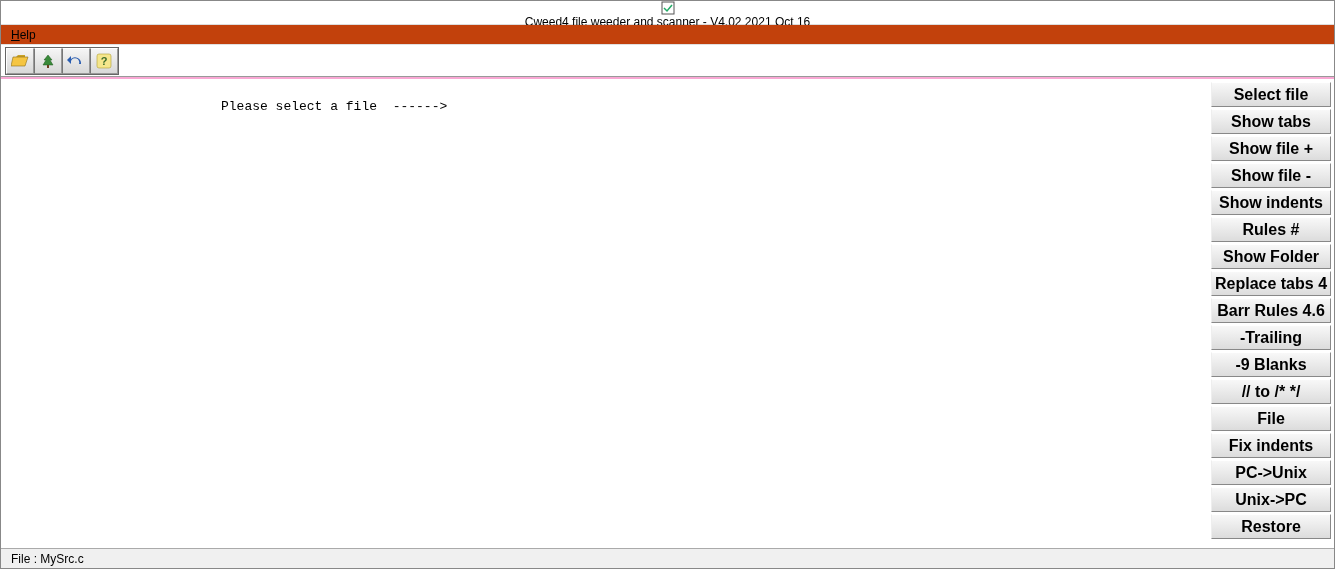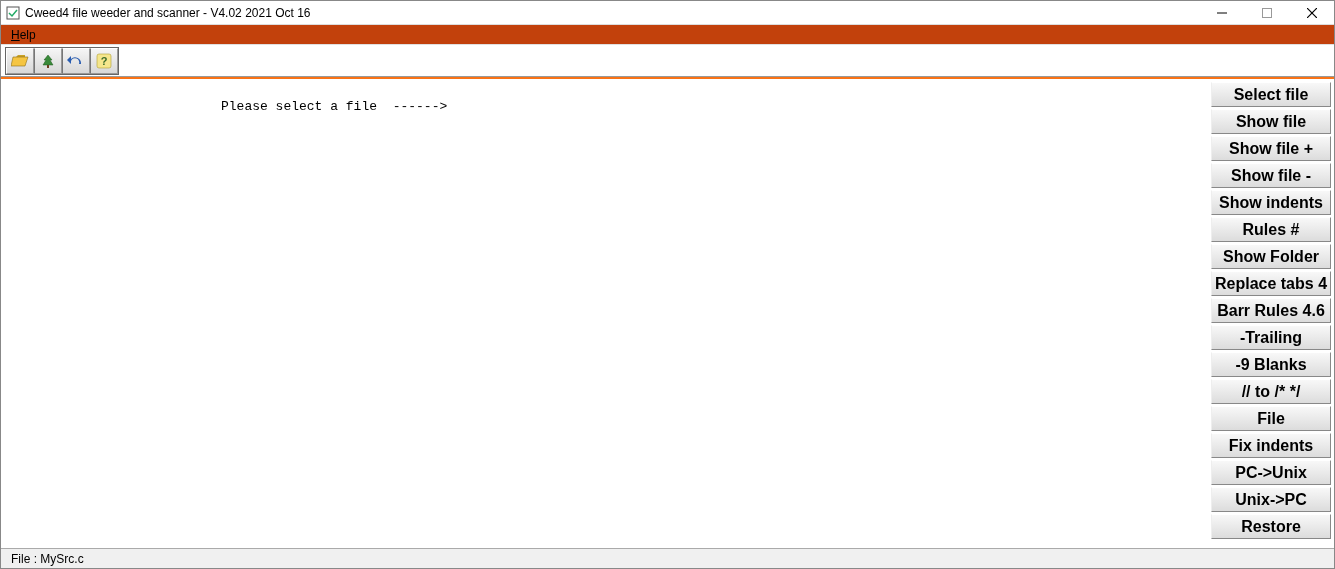--- a/index.html
+++ b/index.html
@@ -1,40 +1,40 @@
 <!DOCTYPE html>
 <html><head>
 <meta charset="utf-8">
 <style>
   * { box-sizing: border-box; margin: 0; padding: 0; }
   html, body { width: 1335px; height: 569px; font-family: "Segoe UI", Tahoma, sans-serif; font-size: 12px; background: #fff; overflow: hidden; }
   
   .window { display: flex; flex-direction: column; width: 100%; height: 100%; border: 1px solid #888; }
   
   
-  .titlebar { display: flex; align-items: center; height: 24px; background: #fff; border-bottom: 1px solid #ddd; }
+  .titlebar { display: flex; align-items: center; height: 24px; background: #fff; border-bottom: 1px solid #ddd; flex-direction: column; }
   .titlebar-icon { width: 16px; height: 16px; margin: 0 4px 0 4px; display:flex; align-items:center; justify-content:center;}
   .titlebar-title { flex: 0 0 auto; font-size: 12px; color: #000; }
   .titlebar-spacer { flex: 1; }
   .win-btn { width: 45px; height: 24px; display: flex; align-items: center; justify-content: center; background: transparent; border: none; cursor: pointer; font-size: 13px; color:#222;}
   .win-btn.disabled { color: #aaa; }
   
   
   .menubar { display: flex; height: 20px; align-items: center; padding: 0 4px; border-bottom: 1px solid #e0e0e0; background:#c2410c;}
   .menu-item { padding: 2px 6px; cursor: pointer; }
   .menu-item .uline { text-decoration: underline; }
   
   
   .toolbar { display:flex; height: 32px; align-items:center; padding: 2px 4px; border-bottom: 1px solid #999; background:#fff;}
   .tool-group { display:flex; border: 1px solid #666; }
   .tool-btn { width: 28px; height: 26px; display:flex; align-items:center; justify-content:center; background: linear-gradient(#f5f5f5,#d8d8d8); border:1px solid #999; border-top-color:#fff; border-left-color:#fff; cursor:pointer;}
   .tool-btn + .tool-btn { border-left:1px solid #777;}
   
   
-  .main { flex:1; display:flex; overflow:hidden; border-top: 2px solid #f97316;}
+  .main { flex:1; display:flex; overflow:hidden; border-top: 2px solid #f9a8d4;}
   .content { flex:1; background:#fff; padding: 20px 0 0 0; font-family: "Courier New", monospace; font-size: 13px; overflow:auto;}
   .content-text { white-space: pre; margin-left: 220px; color:#000;}
   
   
   .right-panel { width: 126px; display:flex; flex-direction:column; padding: 3px 3px 0 3px; gap:0; background:#fff; border-left:0;}
   .panel-btn { height: 25px; margin-bottom: 2px; background: linear-gradient(#f8f8f8,#dcdcdc); border:1px solid #888; border-top-color:#fff; border-left-color:#eee; font-size: 16px; font-weight:bold; cursor:pointer; display:flex; align-items:center; justify-content:center; color:#000;}
   
   
   .statusbar { height: 20px; border-top: 1px solid #aaa; background:#f0f0f0; display:flex; align-items:center; padding: 0 10px; font-size:12px; color:#000;}
 </style>
@@ -101,21 +101,21 @@
       </button>
     </div>
   </div>
 
   <div class="main">
     <div class="content">
       <div class="content-text">Please select a file  ------&gt;</div>
     </div>
     <div class="right-panel">
       <button class="panel-btn">Select file</button>
-      <button class="panel-btn">Show file</button>
+      <button class="panel-btn">Show tabs</button>
       <button class="panel-btn">Show file +</button>
       <button class="panel-btn">Show file -</button>
       <button class="panel-btn">Show indents</button>
       <button class="panel-btn">Rules #</button>
       <button class="panel-btn">Show Folder</button>
       <button class="panel-btn">Replace tabs 4</button>
       <button class="panel-btn">Barr Rules 4.6</button>
       <button class="panel-btn">-Trailing</button>
       <button class="panel-btn">-9 Blanks</button>
       <button class="panel-btn">// to /* */</button>

